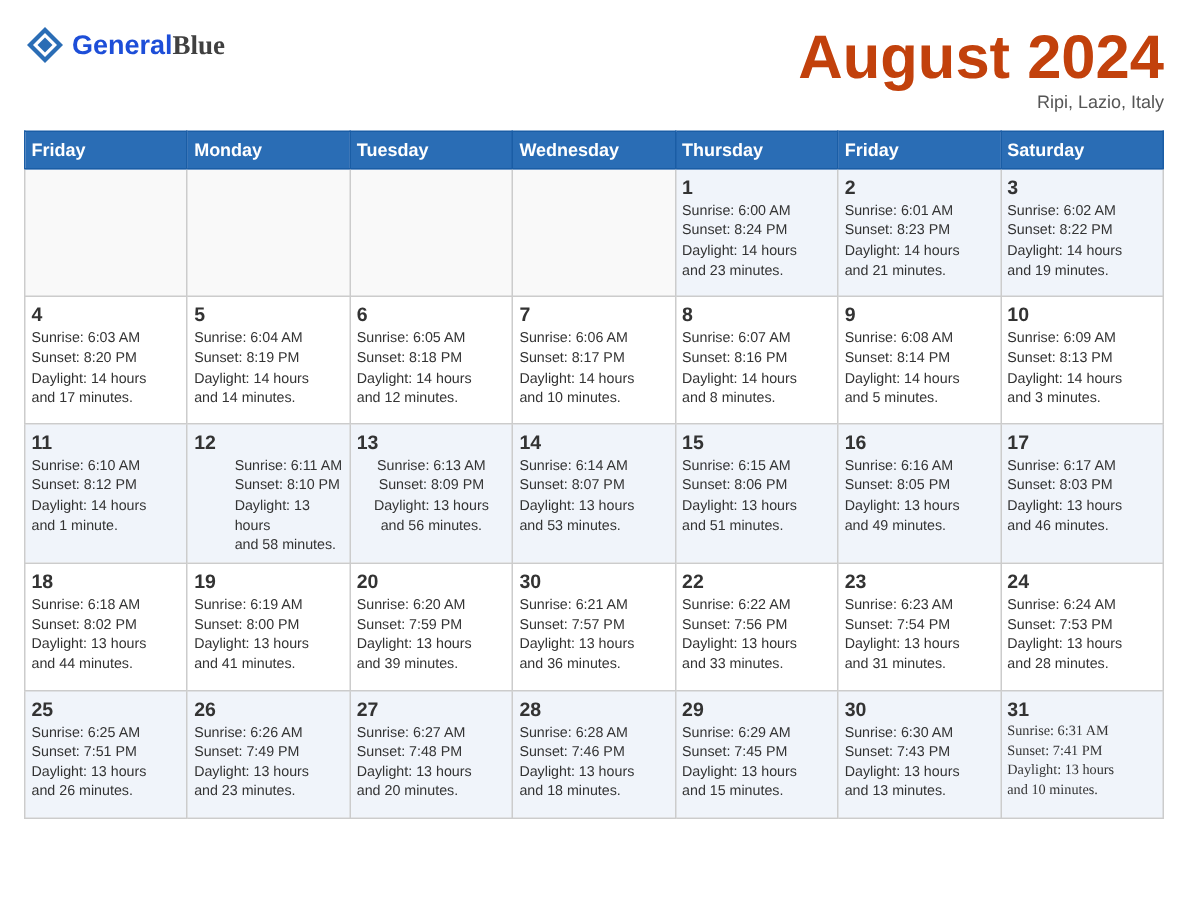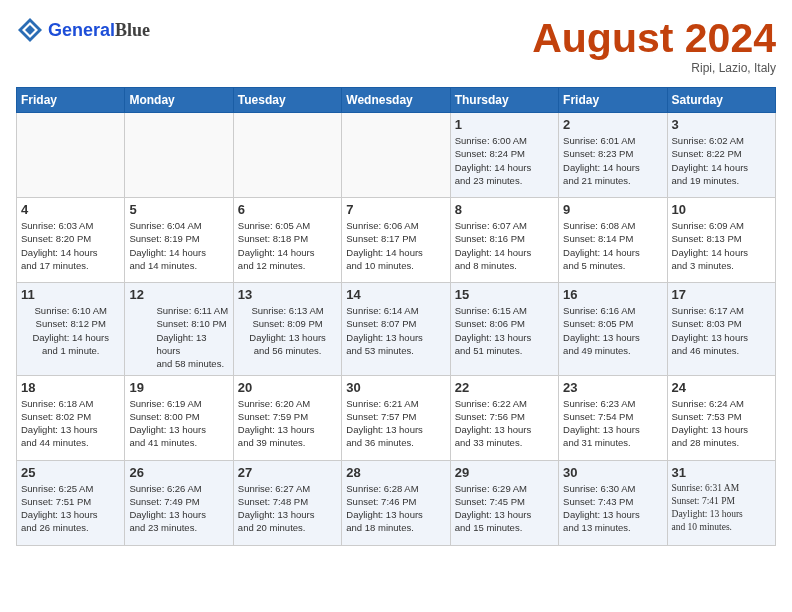--- a/index.html
+++ b/index.html
@@ -198,21 +198,21 @@
           <span class="day-number">10</span>
           <div class="cell-text" style="white-space: pre-line;">Sunrise: 6:09 AM
 Sunset: 8:13 PM
 Daylight: 14 hours
 and 3 minutes.</div>
         </td>
       </tr>
       <tr>
         <td class="alt-row">
           <span class="day-number">11</span>
-          <div class="cell-text" style="white-space: pre-line; text-align: center;">Sunrise: 6:10 AM
+          <div class="cell-text" style="white-space: pre-line;">Sunrise: 6:10 AM
 Sunset: 8:12 PM
 Daylight: 14 hours
 and 1 minute.</div>
         </td>
         <td class="alt-row">
           <span class="day-number">12</span>
           <div class="cell-text" style="white-space: pre-line; margin-left: 27px;">Sunrise: 6:11 AM
 Sunset: 8:10 PM
 Daylight: 13 hours
 and 58 minutes.</div>

